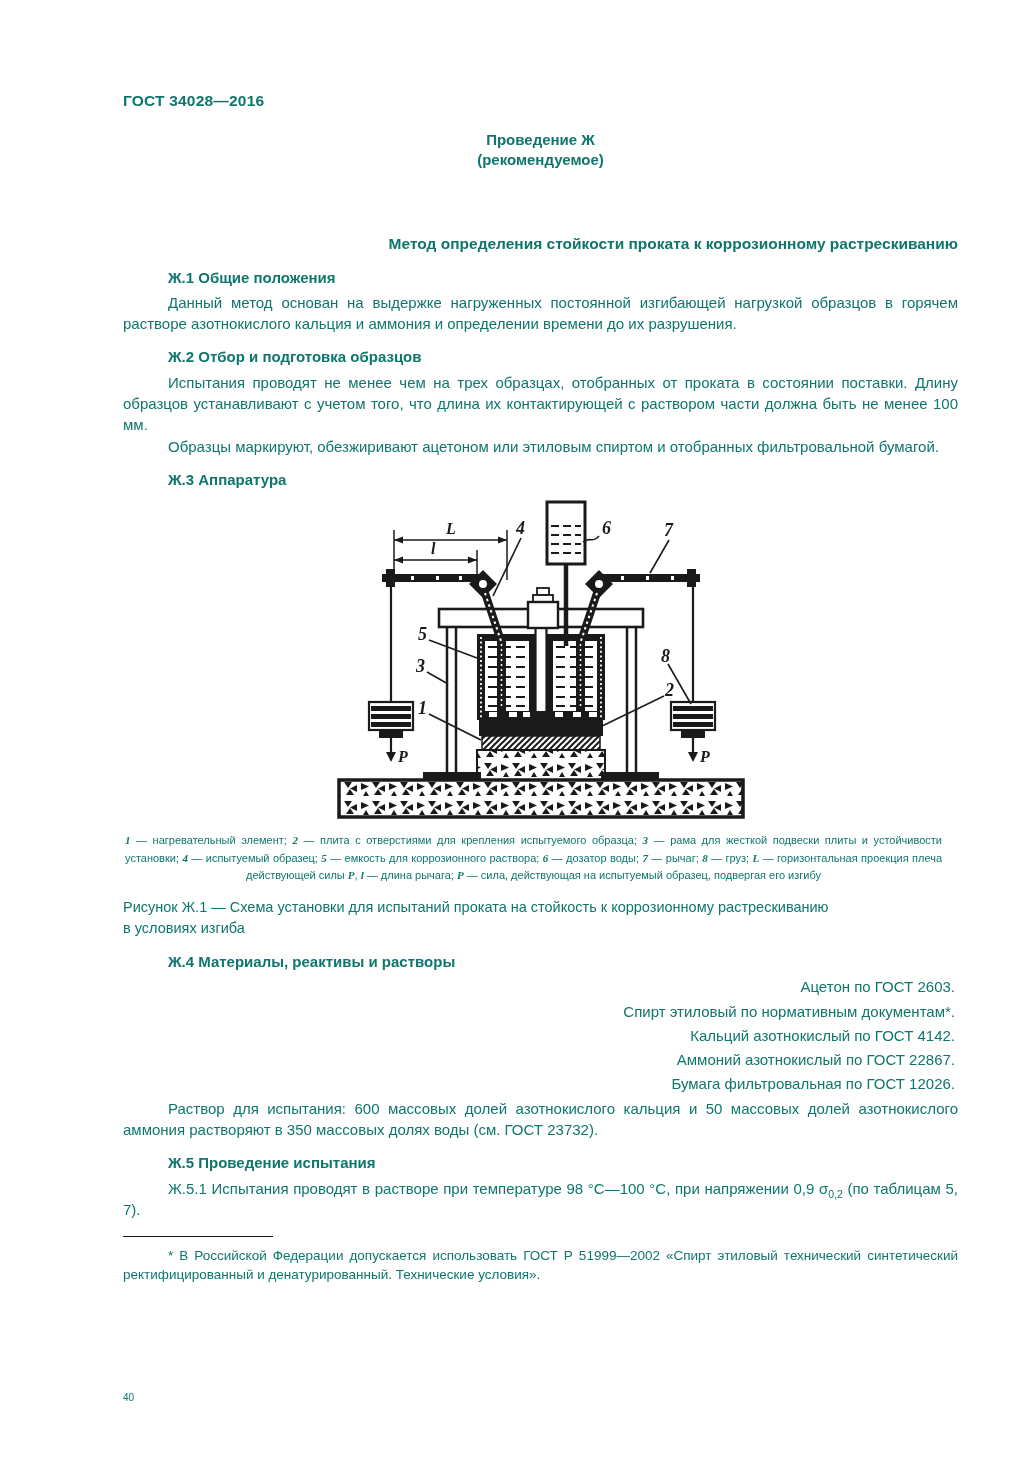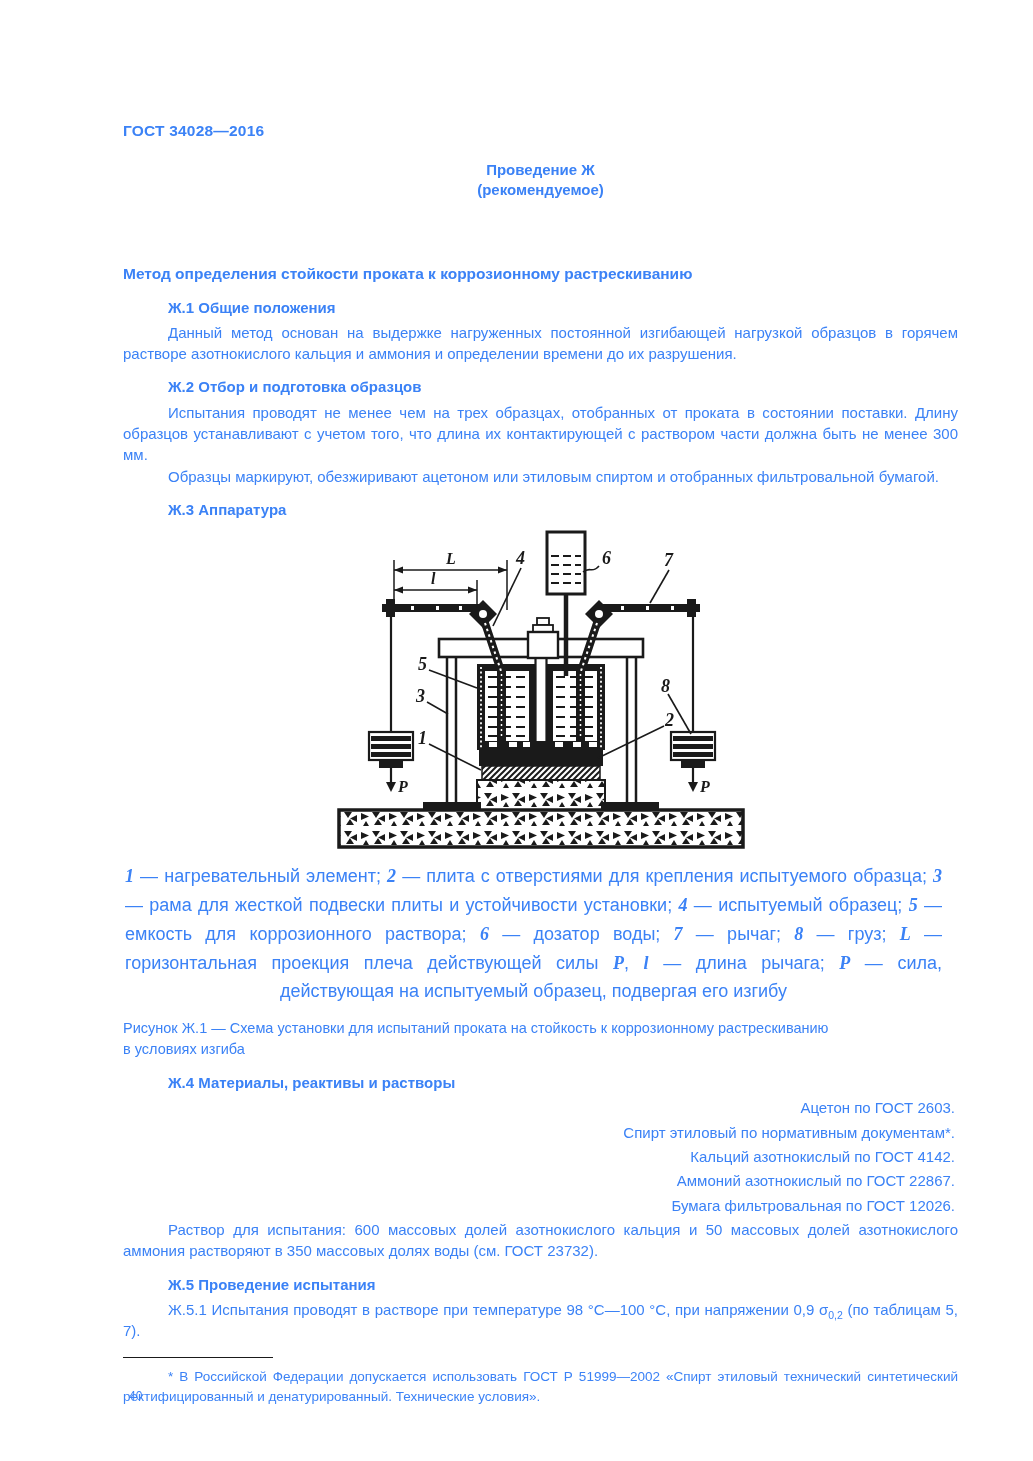--- a/index.html
+++ b/index.html
@@ -1,63 +1,63 @@
 <!DOCTYPE html>
 <html lang="ru"><head>
 <meta charset="utf-8">
 <style>
   html, body { margin:0; padding:0; background:#ffffff; }
   .page {
     width:1033px; height:1461px; box-sizing:border-box; position:relative;
-    background:#ffffff; color:#3b82f6;
+    background:#ffffff; color:#0f766e;
     font-family:"Liberation Sans", sans-serif;
     font-size:15px; line-height:1.42;
-    padding:120px 75px 30px 123px;
+    padding:90px 75px 30px 123px;
     overflow:hidden;
   }
   .doc-header { font-weight:bold; font-size:15.5px; letter-spacing:.2px; }
   .annex-block { text-align:center; font-weight:bold; margin-top:18px; line-height:1.35; }
-  .main-title { text-align:left; font-weight:bold; font-size:15.5px; margin:62px 0 0 0; }
+  .main-title { text-align:right; font-weight:bold; font-size:15.5px; margin:62px 0 0 0; }
   h2.sec { font-size:15px; font-weight:bold; margin:12px 0 4px 45px; }
   p.body { margin:0; text-align:justify; text-indent:45px; }
   p.item { margin:3px; text-align:right; text-indent:45px; }
   .figure-wrap { width:420px; margin:4px auto 0 auto; }
   svg { display:block; }
   .flbl { font:italic bold 18px "Liberation Serif", serif; fill:#1a1a1a; }
   .fsm  { font:italic bold 16px "Liberation Serif", serif; fill:#1a1a1a; }
   .legend {
-    font-size:18px; line-height:1.6; margin:8px 16px 0 2px;
+    font-size:11px; line-height:1.6; margin:8px 16px 0 2px;
     text-align:justify; text-align-last:center;
   }
   .legend i { font-family:"Liberation Serif", serif; font-weight:bold; }
   .caption { font-size:14.5px; margin-top:12px; line-height:1.45; }
   sub.sigma { font-size:10.5px; line-height:0; }
   .fn-rule { width:150px; border:none; border-top:1.6px solid #1a1a1a; margin:16px 0 9px 0; }
   .footnote { margin:0; text-align:justify; text-indent:45px; font-size:13.5px; }
-  .page-num { position:absolute; left:129px; bottom:56px; font-size:12px; }
+  .page-num { position:absolute; left:123px; bottom:56px; font-size:10px; }
 </style>
 </head>
 <body>
 
 <div class="page">
 
   <div class="doc-header">ГОСТ 34028—2016</div>
 
   <div class="annex-block">
     <div>Проведение Ж</div>
     <div>(рекомендуемое)</div>
   </div>
 
   <div class="main-title">Метод определения стойкости проката к коррозионному растрескиванию</div>
 
   <h2 class="sec">Ж.1 Общие положения</h2>
   <p class="body">Данный метод основан на выдержке нагруженных постоянной изгибающей нагрузкой образцов в горячем растворе азотнокислого кальция и аммония и определении времени до их разрушения.</p>
 
   <h2 class="sec">Ж.2 Отбор и подготовка образцов</h2>
-  <p class="body">Испытания проводят не менее чем на трех образцах, отобранных от проката в состоянии поставки. Длину образцов устанавливают с учетом того, что длина их контактирующей с раствором части должна быть не менее 300 мм.</p>
+  <p class="body">Испытания проводят не менее чем на трех образцах, отобранных от проката в состоянии поставки. Длину образцов устанавливают с учетом того, что длина их контактирующей с раствором части должна быть не менее 100 мм.</p>
   <p class="body">Образцы маркируют, обезжиривают ацетоном или этиловым спиртом и отобранных фильтровальной бумагой.</p>
 
   <h2 class="sec">Ж.3 Аппаратура</h2>
 
   <div class="figure-wrap">
     <svg width="420" height="330" viewBox="0 0 420 330" stroke-linecap="butt" fill="none">
       <defs>
         <pattern id="pat-rubble" width="28" height="19" patternUnits="userSpaceOnUse">
           <path d="M2 4 L10 7.5 L2 11 Z" fill="#1a1a1a"></path>
           <path d="M13 3 L21 3 L17 9 Z" fill="#1a1a1a"></path>

